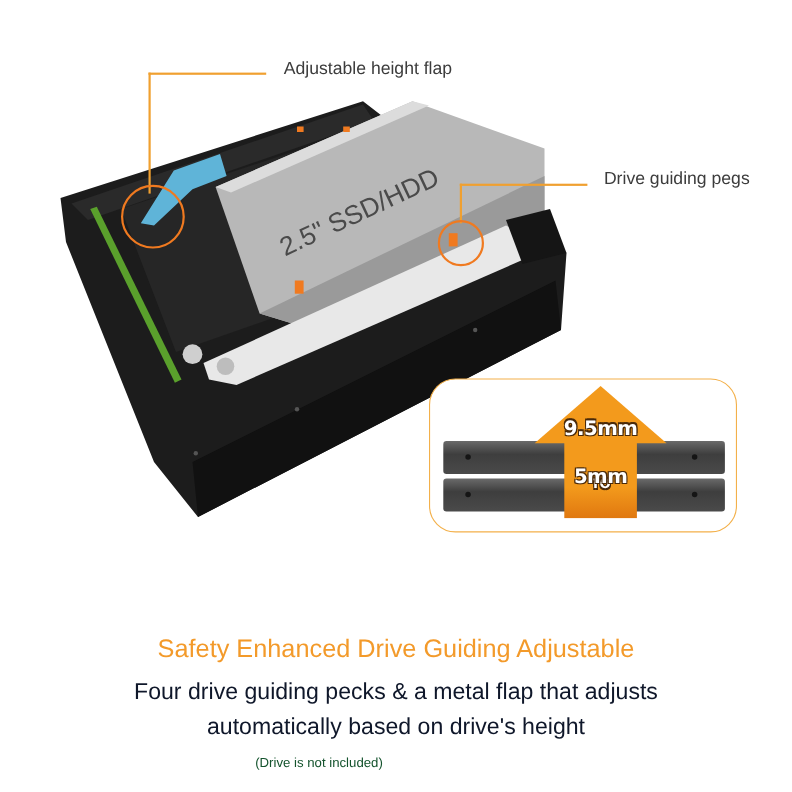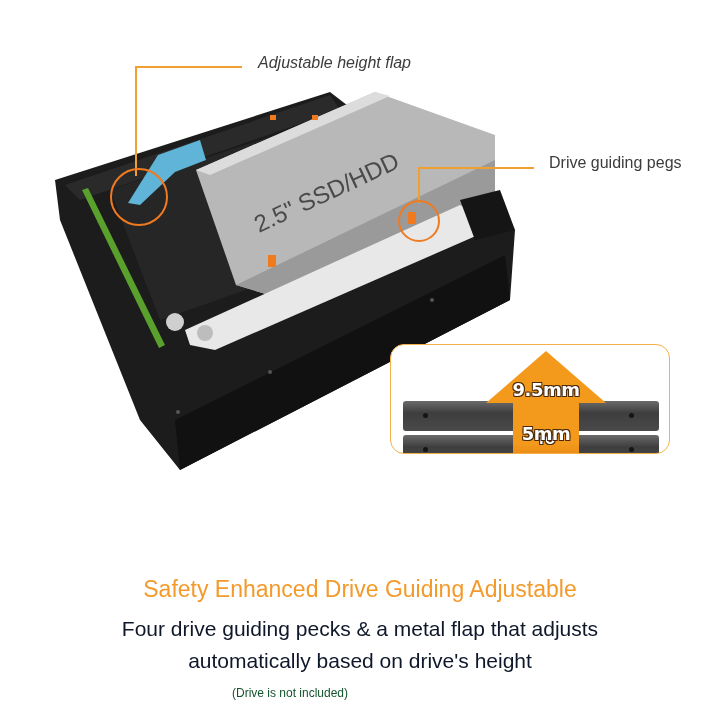--- a/index.html
+++ b/index.html
@@ -1,21 +1,21 @@
 <!DOCTYPE html>
 <html><head>
 <meta charset="utf-8">
 <style>
   html, body { margin:0; padding:0; background:#ffffff; }
   body { width:720px; height:720px; position:relative; overflow:hidden; font-family:"Liberation Sans", sans-serif; }
   .abs { position:absolute; }
   .callout-text { color:#3c3c3c; font-size:16px; white-space:nowrap; }
   .line { background:#f0a030; position:absolute; }
   .circle { position:absolute; border:2.5px solid #f07a20; border-radius:50%; box-sizing:border-box; }
-  .compat-box { position:absolute; left:390px; top:344px; width:280px; height:110px; border:1.5px solid #f3b04a; border-radius:14px; box-sizing:border-box; background:#fff; overflow:hidden; }
+  .compat-box { position:absolute; left:390px; top:344px; width:280px; height:140px; border:1.5px solid #f3b04a; border-radius:24px; box-sizing:border-box; background:#fff; overflow:hidden; }
   .drive-slab { position:absolute; left:12px; width:256px; height:30px; background:linear-gradient(#6a6a6a,#3e3e3e 40%,#4a4a4a); border-radius:3px; }
   .drive-hole { position:absolute; width:5px; height:5px; border-radius:50%; background:#151515; top:12px; }
   .arrow-up { position:absolute; left:95px; top:6px; width:0; height:0; border-left:60px solid transparent; border-right:60px solid transparent; border-bottom:52px solid #f39a1c; }
   .arrow-shaft { position:absolute; left:122px; top:56px; width:66px; height:70px; background:linear-gradient(#f39a1c 60%, #e07810); }
   .arrow-label { position:absolute; left:112px; width:86px; text-align:center; color:#fff; font-weight:bold; font-family:"DejaVu Sans", sans-serif; text-shadow:-1px -1px 0 #4a2a0a,1px -1px 0 #4a2a0a,-1px 1px 0 #4a2a0a,1px 1px 0 #4a2a0a; letter-spacing:-0.5px; }
   .compat-text { position:absolute; left:390px; top:480px; width:280px; text-align:center; color:#3c3c3c; font-size:15px; line-height:21px; }
   .headline { position:absolute; top:576px; left:0; width:720px; text-align:center; color:#f39a2a; font-size:23px; }
   .subline { position:absolute; left:0; width:720px; text-align:center; color:#0f172a; font-size:21px; }
   .note { position:absolute; top:686px; left:0; width:580px; text-align:center; color:#14532d; font-size:12px; }
 </style>
@@ -52,21 +52,21 @@
   <circle cx="178" cy="412" r="2" fill="#555"></circle>
   <circle cx="270" cy="372" r="2" fill="#555"></circle>
   <circle cx="432" cy="300" r="2" fill="#555"></circle>
 
   <text x="330" y="200" transform="rotate(-25 330 200)" text-anchor="middle" font-family="Liberation Sans, sans-serif" font-size="24" fill="#4a4a4a">2.5" SSD/HDD</text>
 </svg>
 
 <div class="line" style="left:135px;top:66px;width:107px;height:1.5px;"></div>
 <div class="line" style="left:135px;top:66px;width:1.5px;height:110px;"></div>
 <div class="circle" style="left:110px;top:168px;width:58px;height:58px;"></div>
-<div class="abs callout-text" style="left:258px;top:54px;font-style:italic;">Adjustable height flap</div>
+<div class="abs callout-text" style="left:258px;top:54px;">Adjustable height flap</div>
 
 <div class="line" style="left:418px;top:167px;width:116px;height:1.5px;"></div>
 <div class="line" style="left:418px;top:167px;width:1.5px;height:36px;"></div>
 <div class="circle" style="left:398px;top:200px;width:42px;height:42px;"></div>
 <div class="abs callout-text" style="left:549px;top:154px;">Drive guiding pegs</div>
 
 <div class="compat-box">
   <div class="drive-slab" style="top:56px;">
     <div class="drive-hole" style="left:20px;"></div>
       <div class="drive-hole" style="left:226px;"></div>

